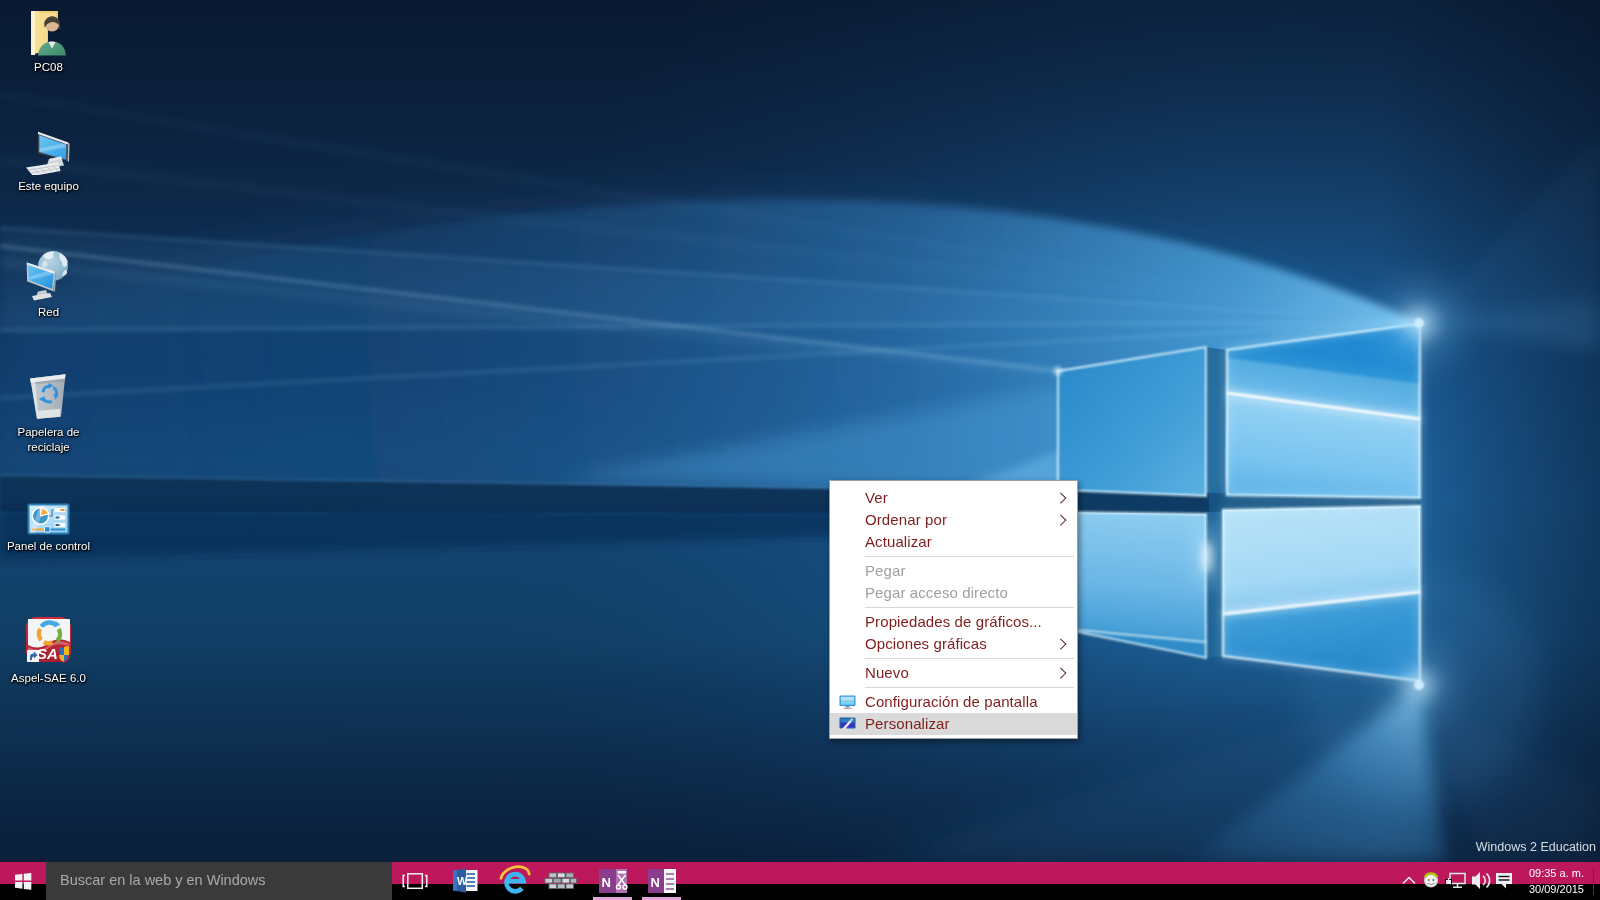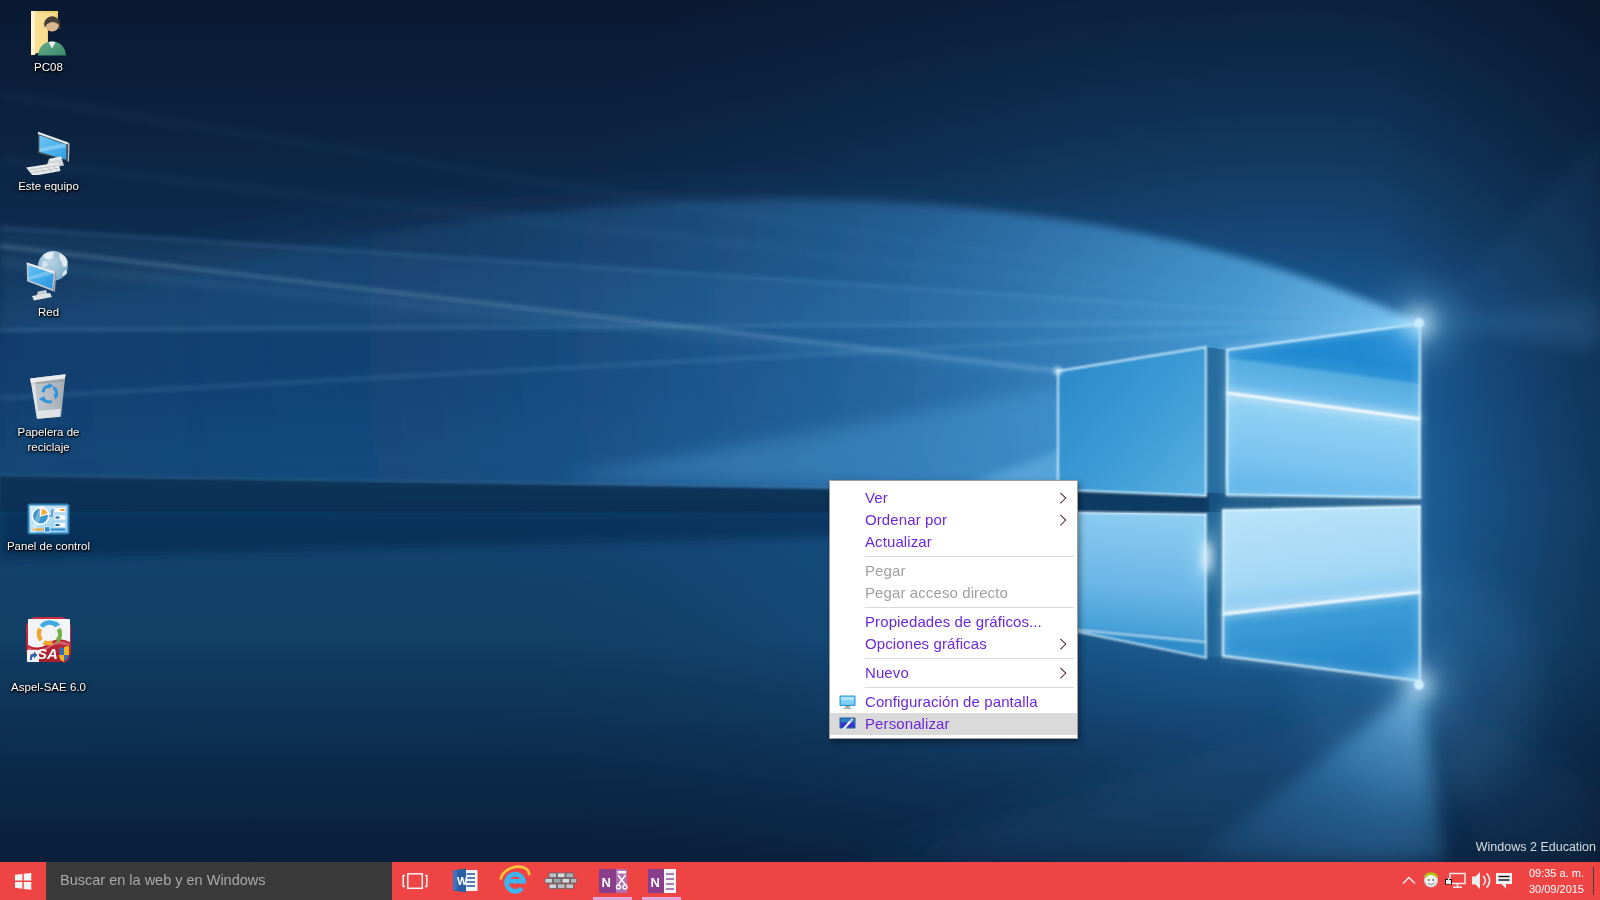--- a/index.html
+++ b/index.html
@@ -3,28 +3,28 @@
 <meta charset="utf-8">
 <style>
   html,body{margin:0;padding:0;background:#000}
   #scr{position:relative;width:1600px;height:900px;overflow:hidden;font-family:"Liberation Sans",sans-serif}
   #wall{position:absolute;left:0;top:0}
   .icon{position:absolute;text-align:center}
   .icon .lbl{color:#fff;font-size:11.5px;line-height:15px;text-shadow:0 1px 2px rgba(0,0,0,.95),0 0 4px rgba(0,0,0,.8),1px 1px 1px rgba(0,0,0,.9)}
   #wm{position:absolute;right:4px;top:840px;color:rgba(244,249,252,.85);font-size:12.5px}
   
   #menu{position:absolute;left:829px;top:480px;width:247px;background:#fff;border:1px solid #9e9e9e;box-shadow:2px 3px 6px rgba(0,0,0,.42);padding:6px 0 3px 0}
-  .mi{position:relative;height:22px;line-height:22px;font-size:15px;color:#6d28d9;padding-left:35px;letter-spacing:.1px}
+  .mi{position:relative;height:22px;line-height:22px;font-size:15px;color:#7f1d1d;padding-left:35px;letter-spacing:.1px}
   .mi.gray{color:#a0a0a0}
   .mi.hl{background:#dadada}
   .sep{border-top:1px solid #d8d8d8;margin:3px 3px 3px 35px;height:0}
   .arr{position:absolute;right:13px;top:7px;width:6.5px;height:6.5px;border-top:1.4px solid #55222e;border-right:1.4px solid #55222e;transform:rotate(45deg)}
   .mic{position:absolute;left:9px;top:3px}
   
-  #bar{position:absolute;left:0;top:862px;width:1600px;height:38px;background:#ef4444}
+  #bar{position:absolute;left:0;top:862px;width:1600px;height:22px;background:#be185d}
   #sbox{position:absolute;left:46px;top:0;width:346px;height:38px;background:#3a3a3a}
   #sbox span{position:absolute;left:14px;top:10px;font-size:14.5px;color:#a9a9a9}
   .tic{position:absolute;top:0;width:44px;height:38px}
   #clock{position:absolute;right:16px;top:3px;text-align:center;color:#fff;font-size:11px;line-height:16px}
   .uline{position:absolute;top:35px;height:3px;background:#dfa8d8}
 </style>
 </head>
 <body>
 <div id="scr">
 <svg id="wall" width="1600" height="862" viewBox="0 0 1600 862">
@@ -325,21 +325,21 @@
   </g>
   <polygon points="30.5,5 35.3,8.6 29.7,11.6" fill="#42aae2"></polygon>
   <polygon points="34.8,25.6 29.5,28.3 33.6,22" fill="#74b043"></polygon>
   <text x="12" y="43" font-family="Liberation Sans,sans-serif" font-weight="bold" font-style="italic" font-size="15" fill="#ffffff">SA</text>
   <path d="M34,30 Q39,32.5 44,30 L44,39 Q44,44 39,46 Q34,44 34,39 Z" fill="#2a70c2" stroke="#b82838" stroke-width="1.6"></path>
   <path d="M39,30.8 L44,30 L44,39 L39,39 Z" fill="#f3b71e"></path>
   <path d="M34,39 L39,39 L39,45.8 Q34,44 34,39 Z" fill="#f3b71e"></path>
   <rect x="2" y="34" width="12" height="12" fill="#f2f4f6"></rect>
   <path d="M5,44 L5,40.5 Q5,37.5 9,37.5 L9,35.5 L12.5,39 L9,42.5 L9,40.5 Q7,40.5 7,42 L7,44 Z" fill="#3a66a8"></path>
  </svg>
- <div class="lbl" style="margin-top:12px">Aspel-SAE 6.0</div>
+ <div class="lbl" style="margin-top:3px">Aspel-SAE 6.0</div>
 </div>
 </div>
 <div id="menu">
   <div class="mi">Ver<span class="arr"></span></div>
   <div class="mi">Ordenar por<span class="arr"></span></div>
   <div class="mi">Actualizar</div>
   <div class="sep"></div>
   <div class="mi gray">Pegar</div>
   <div class="mi gray">Pegar acceso directo</div>
   <div class="sep"></div>

